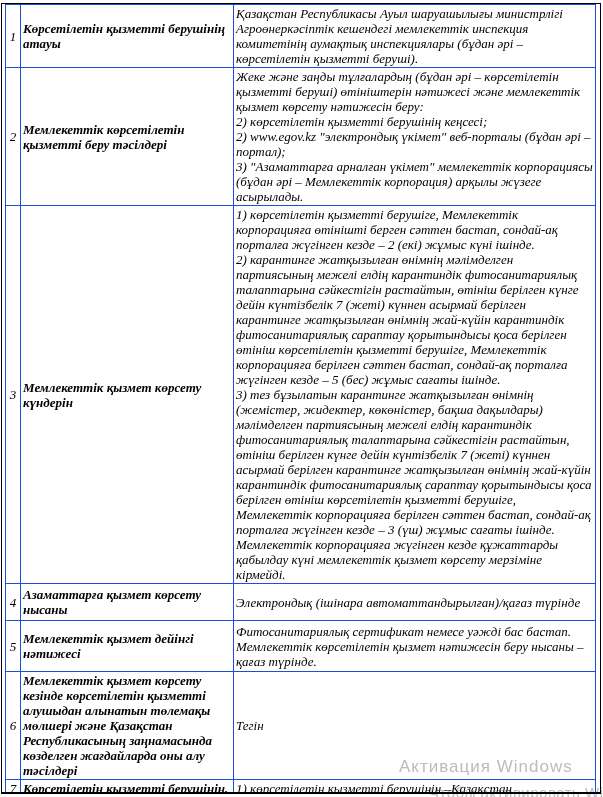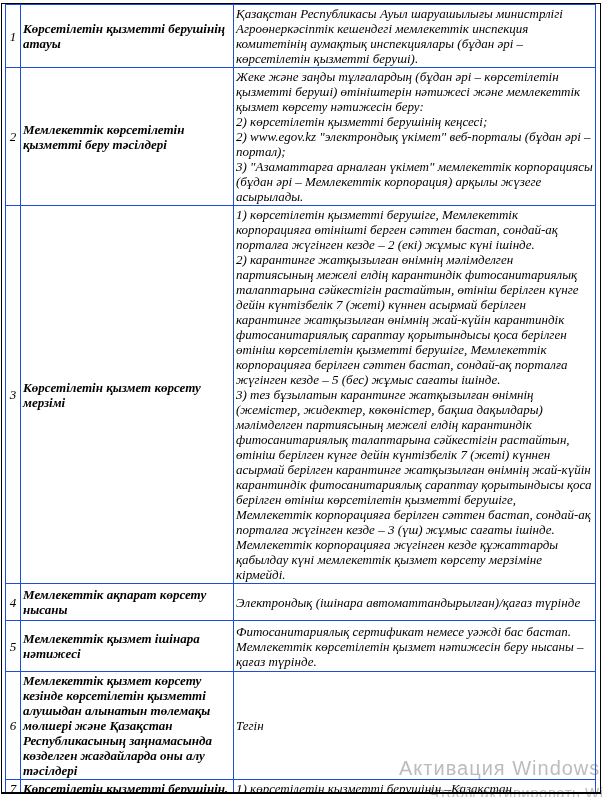--- a/index.html
+++ b/index.html
@@ -29,21 +29,21 @@
   .rh3 td{height:326px}
   .rh4 td{height:34px}
   .rh5 td{height:48px}
   .rh6 td{height:104px}
   .rh7 td{height:120px;vertical-align:top;}
   a.doc-link{color:#0000ee;text-decoration:underline;cursor:pointer;}
   .watermark{
     position:absolute;color:#bcbcbc;z-index:0;white-space:nowrap;
     font-family:"Liberation Sans",sans-serif;
   }
-  .wm-line1{left:399px;top:757px;font-size:20px;letter-spacing:1px;}
+  .wm-line1{left:399px;top:757px;font-size:17px;letter-spacing:1px;}
   .wm-line2{left:429px;top:784px;font-size:15px;letter-spacing:0.5px;}
 </style>
 </head>
 <body>
 
 <div class="watermark wm-line1">Активация Windows</div>
 <div class="watermark wm-line2">Чтобы активировать Windows, перейдите в раздел "Параметры".</div>
 
 <div class="doc-table-wrap">
   <table class="std-table">
@@ -68,40 +68,40 @@
       <td class="content">
         <div class="para">Жеке және заңды тұлғалардың (бұдан әрі – көрсетілетін қызметті беруші) өтініштерін нәтижесі және мемлекеттік қызмет көрсету нәтижесін беру:</div>
         <div class="para">2) көрсетілетін қызметті берушінің кеңсесі;</div>
         <div class="para">2) www.egov.kz "электрондық үкімет" веб-порталы (бұдан әрі – портал);</div>
         <div class="para">3) "Азаматтарға арналған үкімет" мемлекеттік корпорациясы (бұдан әрі – Мемлекеттік корпорация) арқылы жүзеге асырылады.</div>
       </td>
     </tr>
 
     <tr class="rh3">
       <td class="num">3</td>
-      <td class="label">Көрсетілетін қызмет көрсету мерзімі</td>
+      <td class="label">Мемлекеттік қызмет көрсету күндерін</td>
       <td class="content">
         <div class="para">1) көрсетілетін қызметті берушіге, Мемлекеттік корпорацияға өтінішті берген сәттен бастап, сондай-ақ порталға жүгінген кезде – 2 (екі) жұмыс күні ішінде.</div>
         <div class="para">2) карантинге жатқызылған өнімнің мәлімделген партиясының межелі елдің карантиндік фитосанитариялық талаптарына сәйкестігін растайтын, өтініш берілген күнге дейін күнтізбелік 7 (жеті) күннен асырмай берілген карантинге жатқызылған өнімнің жай-күйін карантиндік фитосанитариялық сараптау қорытындысы қоса берілген өтініш көрсетілетін қызметті берушіге, Мемлекеттік корпорацияға берілген сәттен бастап, сондай-ақ порталға жүгінген кезде – 5 (бес) жұмыс сағаты ішінде.</div>
         <div class="para">3) тез бұзылатын карантинге жатқызылған өнімнің (жемістер, жидектер, көкөністер, бақша дақылдары) мәлімделген партиясының межелі елдің карантиндік фитосанитариялық талаптарына сәйкестігін растайтын, өтініш берілген күнге дейін күнтізбелік 7 (жеті) күннен асырмай берілген карантинге жатқызылған өнімнің жай-күйін карантиндік фитосанитариялық сараптау қорытындысы қоса берілген өтініш көрсетілетін қызметті берушіге, Мемлекеттік корпорацияға берілген сәттен бастап, сондай-ақ порталға жүгінген кезде – 3 (үш) жұмыс сағаты ішінде.</div>
         <div class="para">Мемлекеттік корпорацияға жүгінген кезде құжаттарды қабылдау күні мемлекеттік қызмет көрсету мерзіміне кірмейді.</div>
       </td>
     </tr>
 
     <tr class="rh4">
       <td class="num">4</td>
-      <td class="label">Мемлекеттік ақпарат көрсету нысаны</td>
+      <td class="label">Азаматтарға қызмет көрсету нысаны</td>
       <td class="content">
         <div class="para">Электрондық (ішінара автоматтандырылған)/қағаз түрінде</div>
       </td>
     </tr>
 
     <tr class="rh5">
       <td class="num">5</td>
-      <td class="label">Мемлекеттік қызмет ішінара нәтижесі</td>
+      <td class="label">Мемлекеттік қызмет дейінгі нәтижесі</td>
       <td class="content">
         <div class="para">Фитосанитариялық сертификат немесе уәжді бас бастап.</div>
         <div class="para">Мемлекеттік көрсетілетін қызмет нәтижесін беру нысаны – қағаз түрінде.</div>
       </td>
     </tr>
 
     <tr class="rh6">
       <td class="num">6</td>
       <td class="label">Мемлекеттік қызмет көрсету кезінде көрсетілетін қызметті алушыдан алынатын төлемақы мөлшері және Қазақстан Республикасының заңнамасында көзделген жағдайларда оны алу тәсілдері</td>
       <td class="content">

